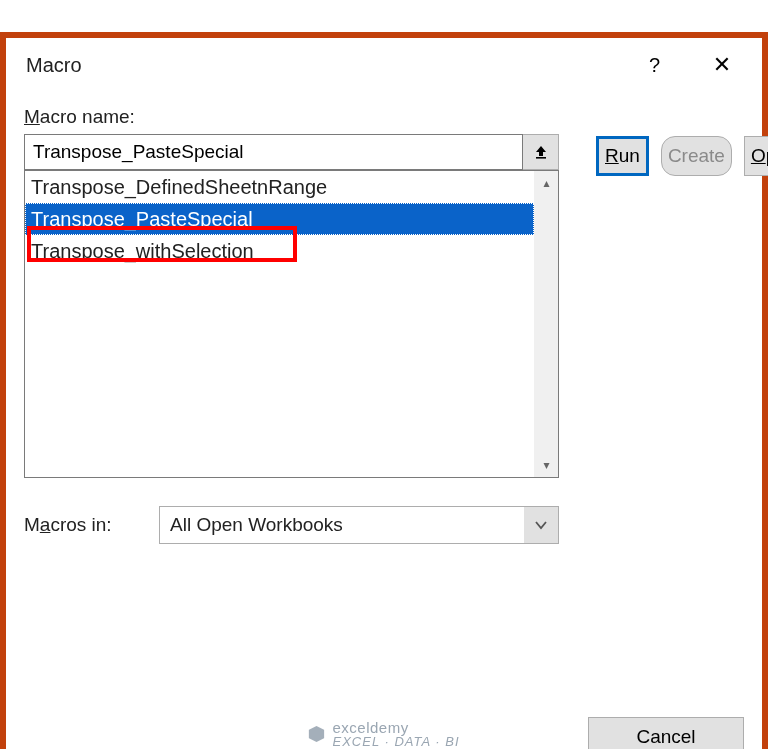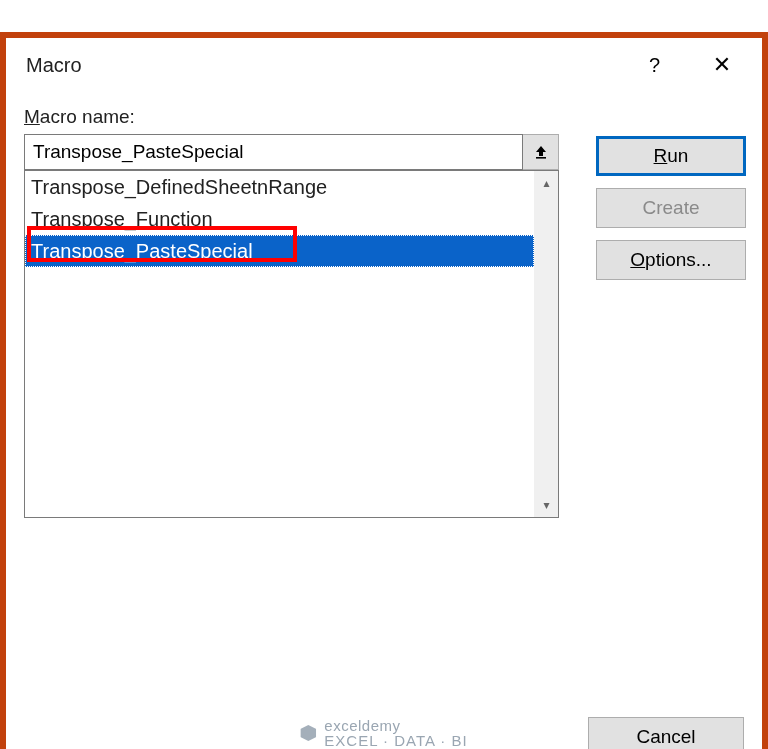--- a/index.html
+++ b/index.html
@@ -40,21 +40,21 @@
     font-size: 22px; font-weight: 300;
     border: none; background: none; cursor: pointer;
     width: 40px; height: 30px;
   }
   .body {
     display: flex;
     padding: 18px 16px 0 18px;
     gap: 37px;
   }
   .left-col { flex: 1; }
-  .right-col { width: 150px; display: flex; flex-direction: column; gap: 12px; padding-top: 30px; }
+  .right-col { width: 150px; display: flex; flex-direction: row; gap: 12px; padding-top: 30px; }
   .lbl { font-size: 19px; margin-bottom: 6px; display: block; }
   .lbl u, .btn u { text-decoration: underline; }
   .name-row {
     display: flex;
   }
   .name-input {
     flex: 1;
     height: 36px;
     border: 1px solid #7a7a7a;
     padding: 4px 8px;
@@ -65,21 +65,21 @@
   .name-btn {
     width: 36px; height: 36px;
     border: 1px solid #adadad;
     border-left: none;
     background: #e1e1e1;
     display: flex; align-items: center; justify-content: center;
     cursor: pointer;
   }
   .macro-list {
     border: 1px solid #7a7a7a;
-    height: 348px;
+    height: 308px;
     margin-top: 0;
     position: relative;
     overflow: hidden;
     background: #fff;
   }
   .macro-list .scrollbar {
     position: absolute; right: 0; top: 0; bottom: 0; width: 24px;
     background: #f0f0f0;
     display: flex; flex-direction: column; justify-content: space-between;
     border-left: 1px solid #f0f0f0;
@@ -119,20 +119,21 @@
     cursor: pointer;
     display: flex; align-items: center; justify-content: center;
   }
   .btn.primary {
     border: 3px solid #0067c0;
     background: #e1e1e1;
   }
   .btn.disabled {
     color: #8a8a8a;
     cursor: default;
+    border-radius: 14px;
   }
   .macros-in-row {
     display: flex;
     align-items: center;
     gap: 20px;
     margin-top: 28px;
   }
   .macros-in-row .lbl { margin-bottom: 0; width: 115px; }
   .select-wrap {
     flex: 1;
@@ -171,21 +172,21 @@
     display: flex; align-items: center; gap: 8px;
     color: #9aa6b2; font-size: 15px;
     letter-spacing: 0.5px;
   }
   .watermark .cube {
     width: 16px; height: 16px;
     background: #9aa6b2;
     clip-path: polygon(50% 0,100% 25%,100% 75%,50% 100%,0 75%,0 25%);
     opacity: 0.9;
   }
-  .wm-sub { font-size: 15px; display: block; letter-spacing: 1px; margin-top: -2px;}
+  .wm-sub { font-size: 13px; display: block; letter-spacing: 1px; margin-top: -2px; font-style: italic;}
   .chev { font-size: 12px; }
 </style>
 </head>
 <body>
 
 <div class="dialog">
 
   <div class="titlebar">
     <div class="title">Macro</div>
     <div class="ctrls">
@@ -205,34 +206,45 @@
           <svg width="16" height="16" viewBox="0 0 16 16">
             <path d="M8 2 L13 8 L10 8 L10 12 L6 12 L6 8 L3 8 Z" fill="#000"></path>
             <rect x="3" y="13" width="10" height="1.6" fill="#000"></rect>
           </svg>
         </button>
       </div>
 
       <div class="macro-list">
         <div class="list-items" id="list-items">
             <div class="list-item">Transpose_DefinedSheetnRange</div>
-            <div class="list-item">Transpose_Function</div>
             <div class="list-item selected">Transpose_PasteSpecial</div>
+            <div class="list-item">Transpose_withSelection</div>
           </div>
         <div class="scrollbar">
           <div class="scroll-btn">
               <span class="chev">▴</span>
             </div>
           <div class="scroll-btn">
               <span class="chev">▾</span>
             </div>
         </div>
         <div class="highlight-box" style="left:2px; top:55px; width:270px; height:36px;"></div>
       </div>
 
+      <div class="macros-in-row">
+        <span class="lbl">M<u>a</u>cros in:</span>
+        <div class="select-wrap">
+          <div class="sel-text">All Open Workbooks</div>
+          <div class="sel-arrow">
+            <svg width="14" height="14" viewBox="0 0 14 14">
+                <path d="M2 4 L7 10 L12 4" fill="none" stroke="#555" stroke-width="1.8"></path>
+              </svg>
+          </div>
+        </div>
+      </div>
 
 
     </div>
 
     <div class="right-col">
       <button class="btn primary">
           <span><u>R</u>un</span>
         </button>
       <button class="btn disabled">
           <span>Create</span>

